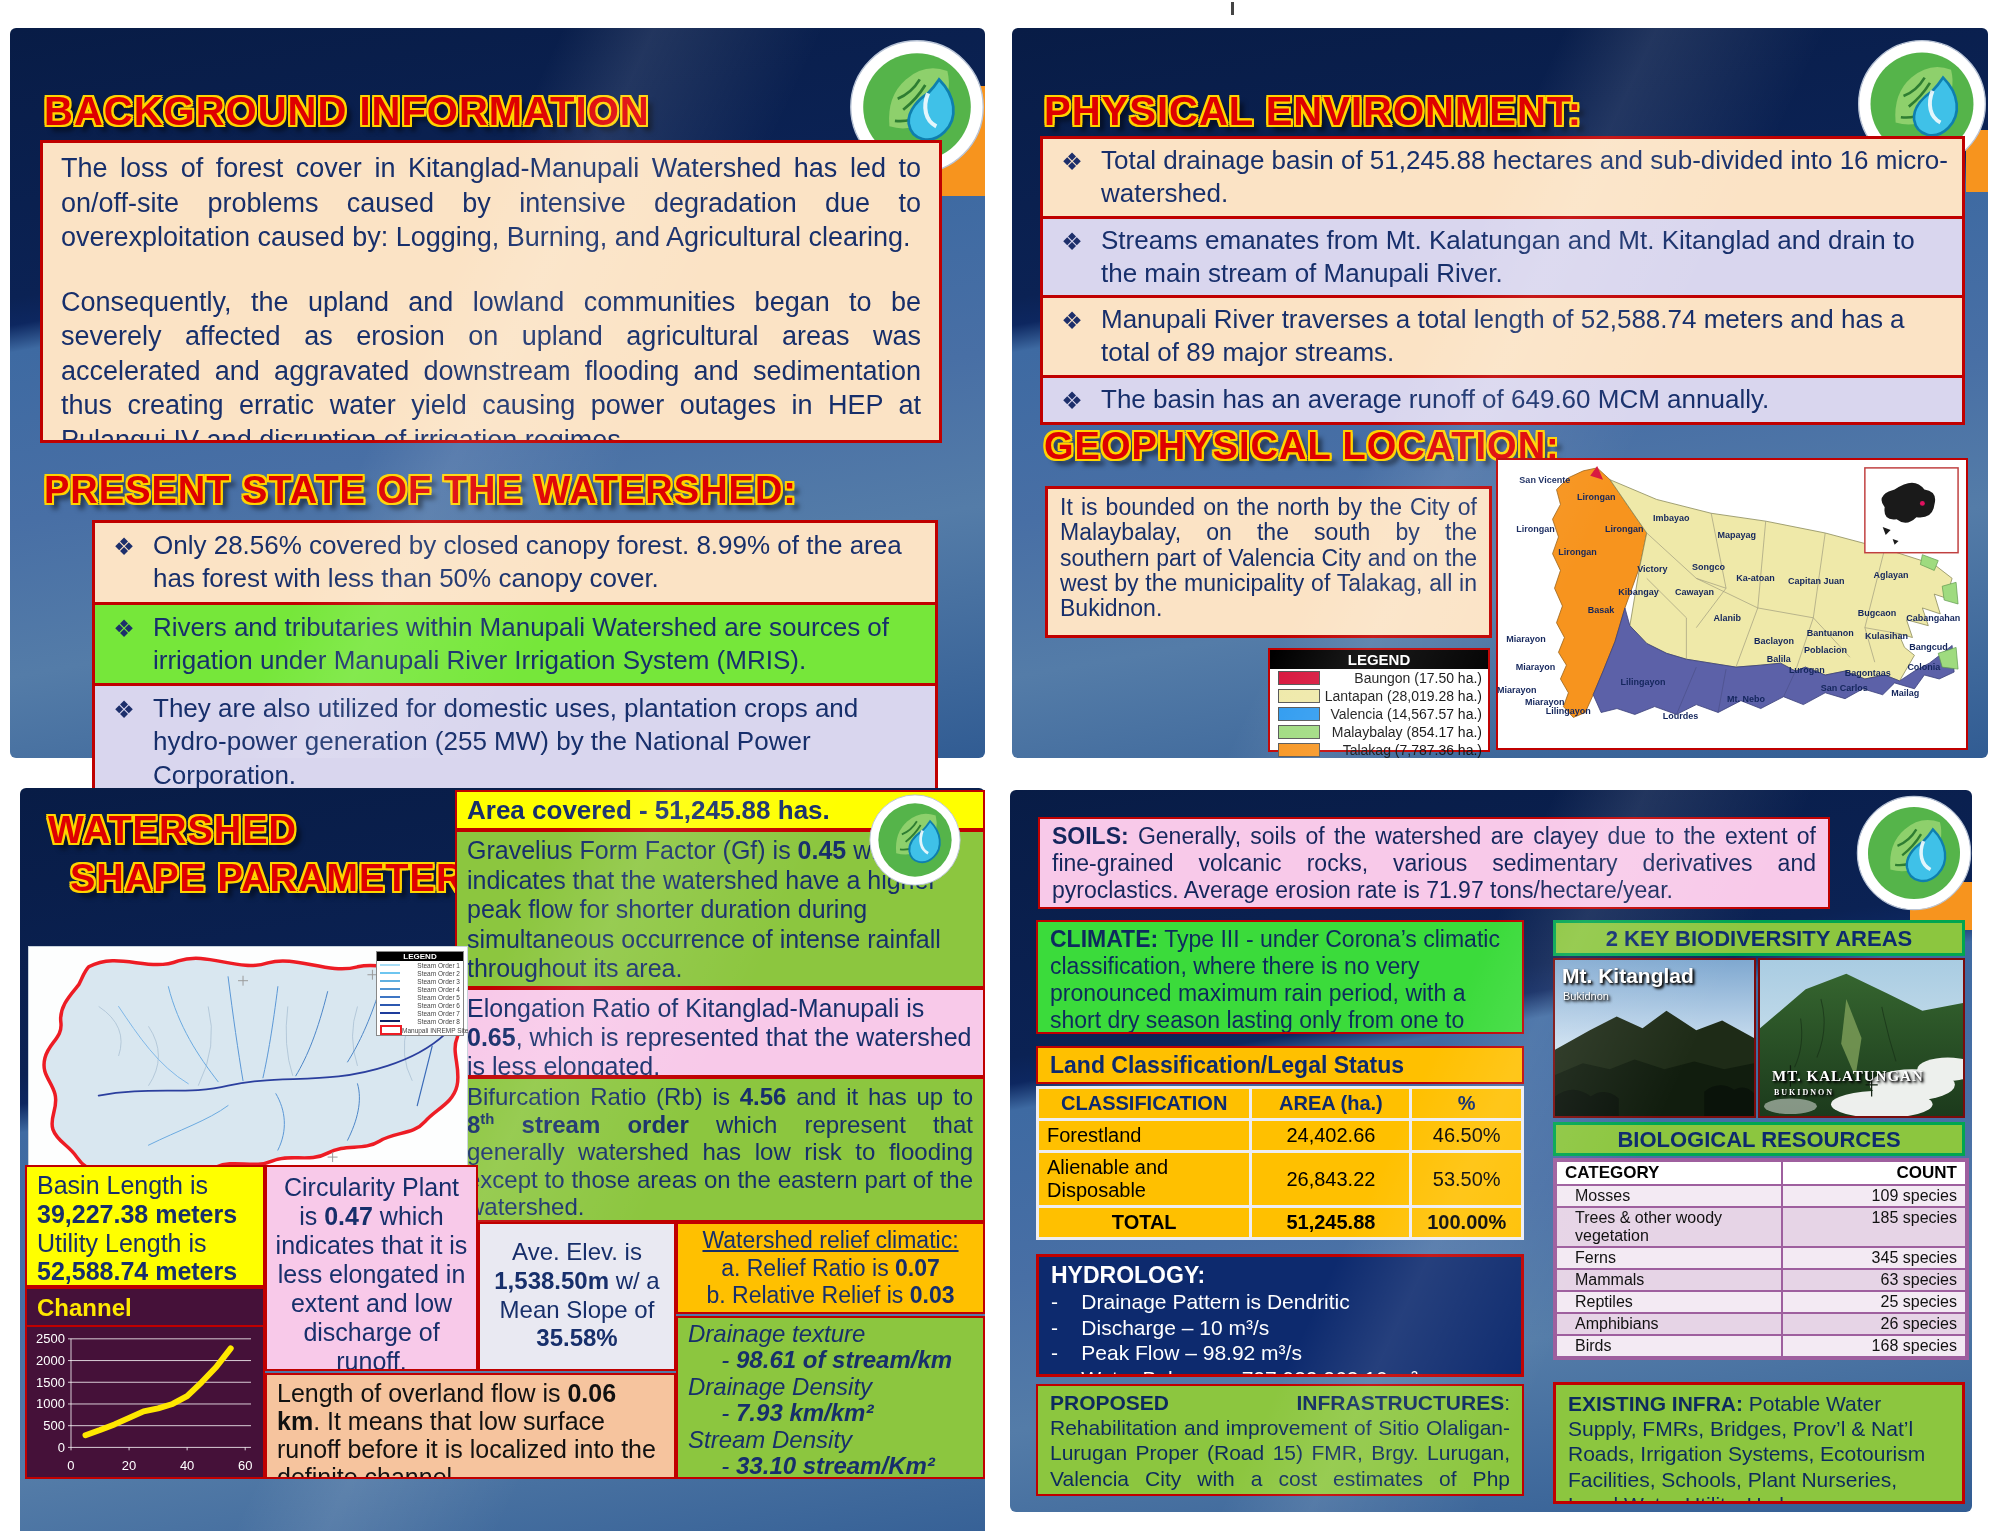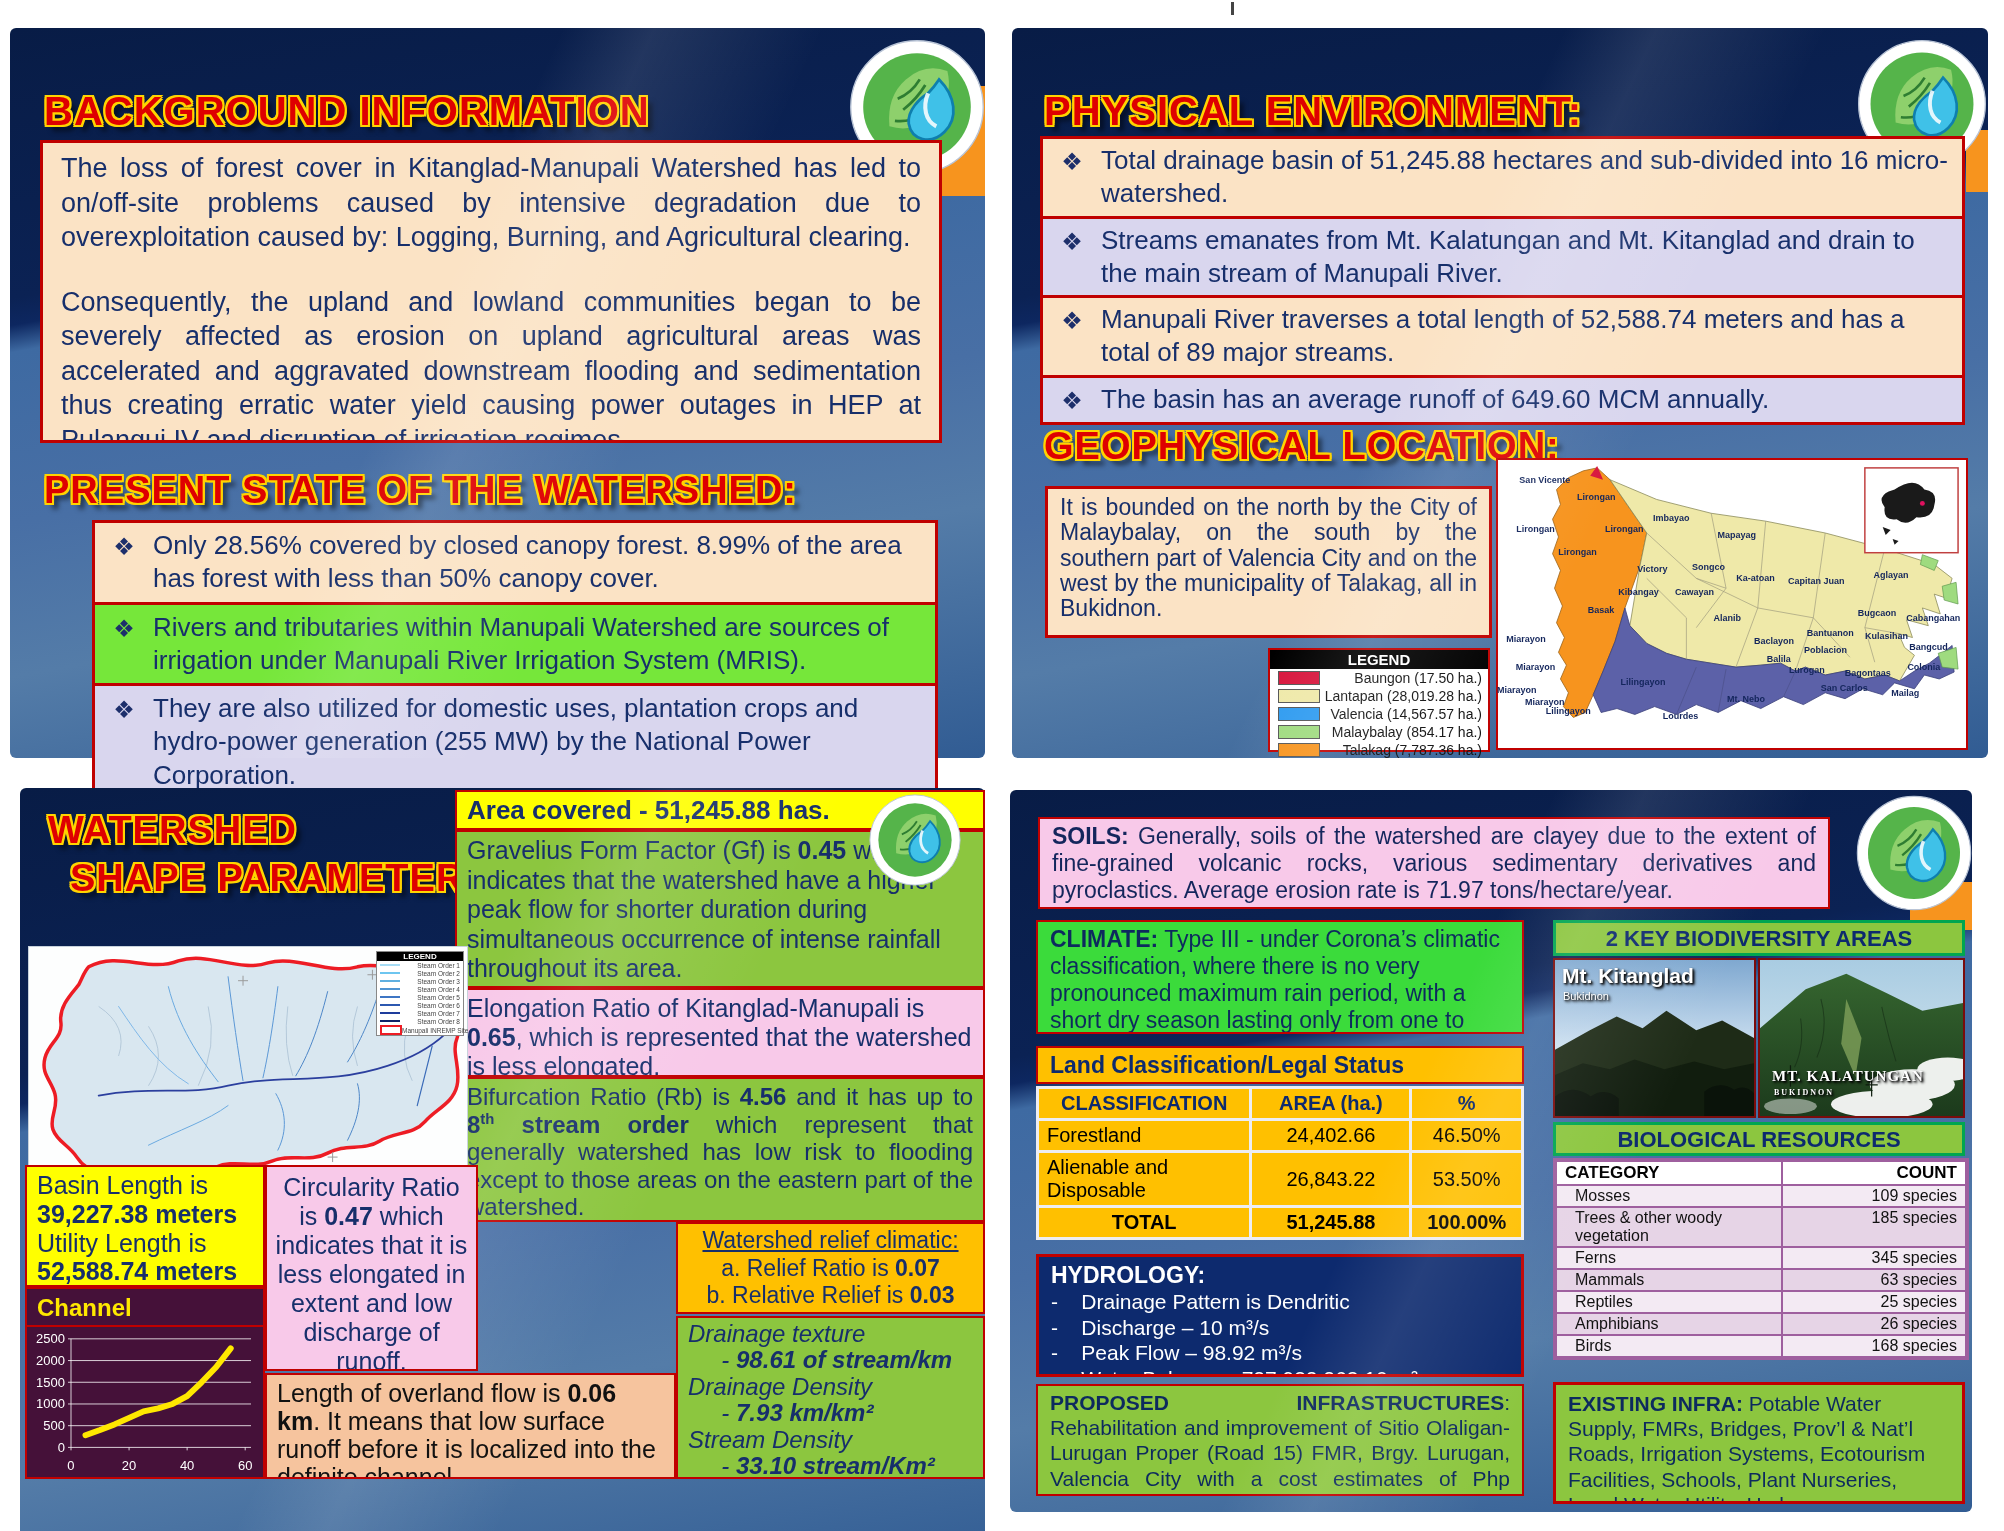--- a/index.html
+++ b/index.html
@@ -374,21 +374,22 @@
             <text x="102.06451612903226" y="145" text-anchor="middle" fill="#fff" font-size="13" font-family="Liberation Sans,sans-serif">20</text>
             <line x1="160.1290322580645" y1="122" x2="160.1290322580645" y2="125" stroke="#fff" stroke-width="0.8"></line>
             <text x="160.1290322580645" y="145" text-anchor="middle" fill="#fff" font-size="13" font-family="Liberation Sans,sans-serif">40</text>
             <line x1="218.19354838709677" y1="122" x2="218.19354838709677" y2="125" stroke="#fff" stroke-width="0.8"></line>
             <text x="218.19354838709677" y="145" text-anchor="middle" fill="#fff" font-size="13" font-family="Liberation Sans,sans-serif">60</text>
             <line x1="44" y1="12" x2="44" y2="122" stroke="#fff" stroke-width="0.8"></line>
             <polyline points="58.5,109.7 73.0,104.4 87.5,98.7 102.1,92.1 116.6,85.5 131.1,82.4 145.6,78.0 160.1,70.1 174.6,56.0 189.2,40.6 203.7,21.7" fill="none" stroke="#FFE800" stroke-width="6" stroke-linecap="round" stroke-linejoin="round"></polyline>
           </svg>
       </div>
     </div>
-    <div class="box pink" style="left:245px;top:377px;width:213px;height:206px;font-size:25px;padding:6px 8px;border-width:2px;text-align:center;line-height:1.16;z-index:3;"><span>Circularity Ratio is </span><b style="font-weight: bold;">0.47</b><span> which indicates that it is less elongated in extent and low discharge of runoff.</span></div>
+    <div class="box pink" style="left:245px;top:377px;width:213px;height:206px;font-size:25px;padding:6px 8px;border-width:2px;text-align:center;line-height:1.16;z-index:3;"><span>Circularity Plant is </span><b style="font-weight: bold;">0.47</b><span> which indicates that it is less elongated in extent and low discharge of runoff.</span></div>
+    <div class="box greybox" style="left:458px;top:434px;width:198px;height:149px;font-size:24px;padding:14px 8px;border-width:2px;text-align:center;line-height:1.2;z-index:3;"><span>Ave. Elev. is</span><br><b style="font-weight: bold;">1,538.50m</b><span> w/ a</span><br><span>Mean Slope of</span><br><b style="font-weight: bold;">35.58%</b></div>
     <div class="box amber" style="left:656px;top:434px;width:309px;height:92px;font-size:23px;padding:3px 10px;border-width:2px;line-height:1.2;z-index:3;">
       <div style="text-decoration:underline;text-align:center;">Watershed relief climatic:</div>
       <div style="text-align:center;"><span>a.  Relief Ratio is </span><b style="font-weight: bold;">0.07</b></div>
       <div style="text-align:center;"><span>b.  Relative Relief is </span><b style="font-weight: bold;">0.03</b></div>
     </div>
     <div class="box lime pre" style="left:656px;top:528px;width:309px;height:163px;font-size:24px;padding:3px 10px;border-width:2px;line-height:1.1;z-index:3;"><span>Drainage texture</span><br><span>     - </span><b style="font-weight: bold;">98.61 of stream/km</b><br><span>Drainage Density</span><br><span>     - </span><b style="font-weight: bold;">7.93 km/km²</b><br><span>Stream Density</span><br><span>     - </span><b style="font-weight: bold;">33.10 stream/Km²</b></div>
     <div class="box opeach" style="left:245px;top:585px;width:411px;height:106px;font-size:25px;padding:4px 10px;border-width:2px;line-height:1.12;color:#111;z-index:3;"><span>Length of overland flow is </span><b style="font-weight: bold;">0.06 km</b><span>. It means that low surface runoff before it is localized into the definite channel.</span></div>
   </div>
 
   <div class="panel" style="left:1010px;top:790px;width:962px;height:722px;">

